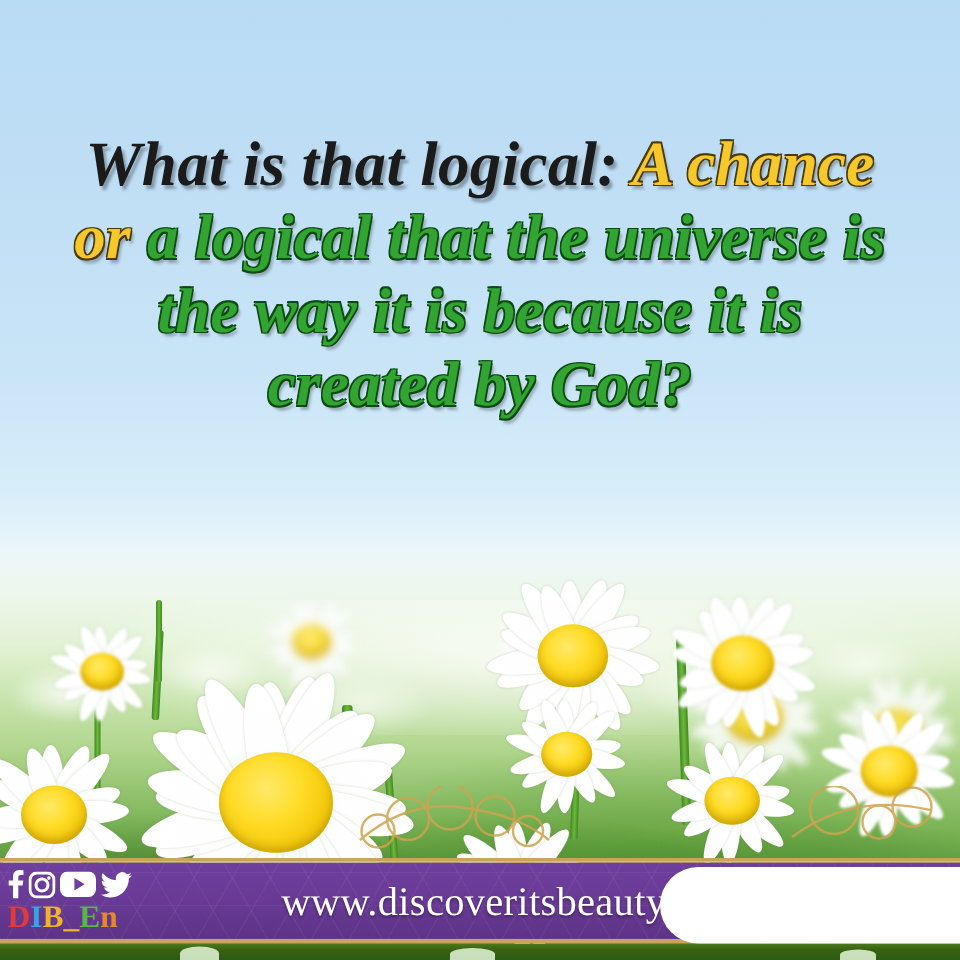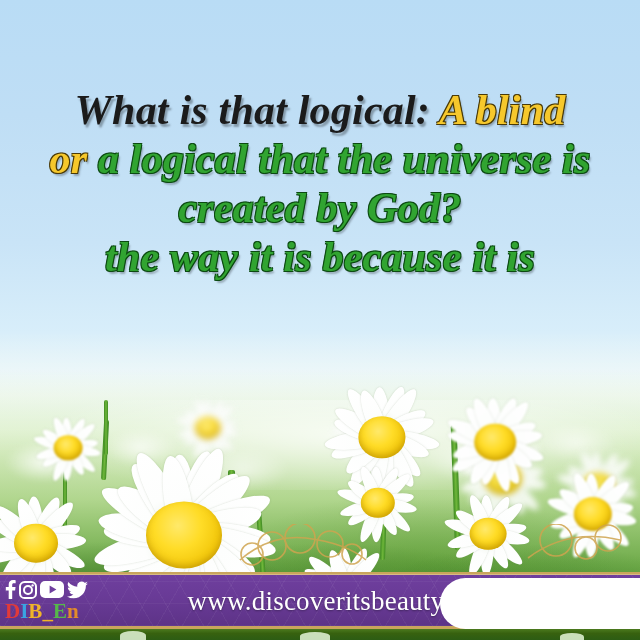--- a/index.html
+++ b/index.html
@@ -512,24 +512,24 @@
         <div class="petal" style="width: 14.4px; height: 42.24px; transform: translate(-50%, -100%) rotate(267deg); transform-origin: 50% 100%; margin-top: 0px;"></div>
         <div class="petal" style="width: 14.4px; height: 45.6px; transform: translate(-50%, -100%) rotate(295.5deg); transform-origin: 50% 100%; margin-top: 0px;"></div>
         <div class="petal" style="width: 14.4px; height: 48.96px; transform: translate(-50%, -100%) rotate(312deg); transform-origin: 50% 100%; margin-top: 0px;"></div>
         <div class="petal" style="width: 14.4px; height: 42.24px; transform: translate(-50%, -100%) rotate(340.5deg); transform-origin: 50% 100%; margin-top: 0px;"></div>
       </div>
       <div class="core" style="width: 40px; height: 35.2px;"></div>
     </div>
 
 
   <div id="quote">
-      <span class="ln"><span class="tk tk-black">What is that logical:</span> <span class="tk tk-yellow">A blind</span></span>
+      <span class="ln"><span class="tk tk-black">What is that logical:</span> <span class="tk tk-yellow">A chance</span></span>
       <span class="ln"><span class="tk tk-yellow">or</span> <span class="tk tk-green">a logical that the universe is</span></span>
+      <span class="ln"><span class="tk tk-green">the way it is because it is</span></span>
       <span class="ln"><span class="tk tk-green">created by God?</span></span>
-      <span class="ln"><span class="tk tk-green">the way it is because it is</span></span>
     </div>
 
   <svg id="swirls" viewBox="0 0 640 44" preserveAspectRatio="none">
     <g fill="none" stroke="#cfa44f" stroke-width="1.6" opacity=".85">
       <circle cx="252" cy="30" r="11"></circle>
       <circle cx="272" cy="22" r="14"></circle>
       <circle cx="300" cy="14" r="15"></circle>
       <circle cx="330" cy="20" r="13"></circle>
       <circle cx="352" cy="30" r="10"></circle>
       <path d="M240 36 q30 -26 66 -22 q40 5 60 22"></path>

